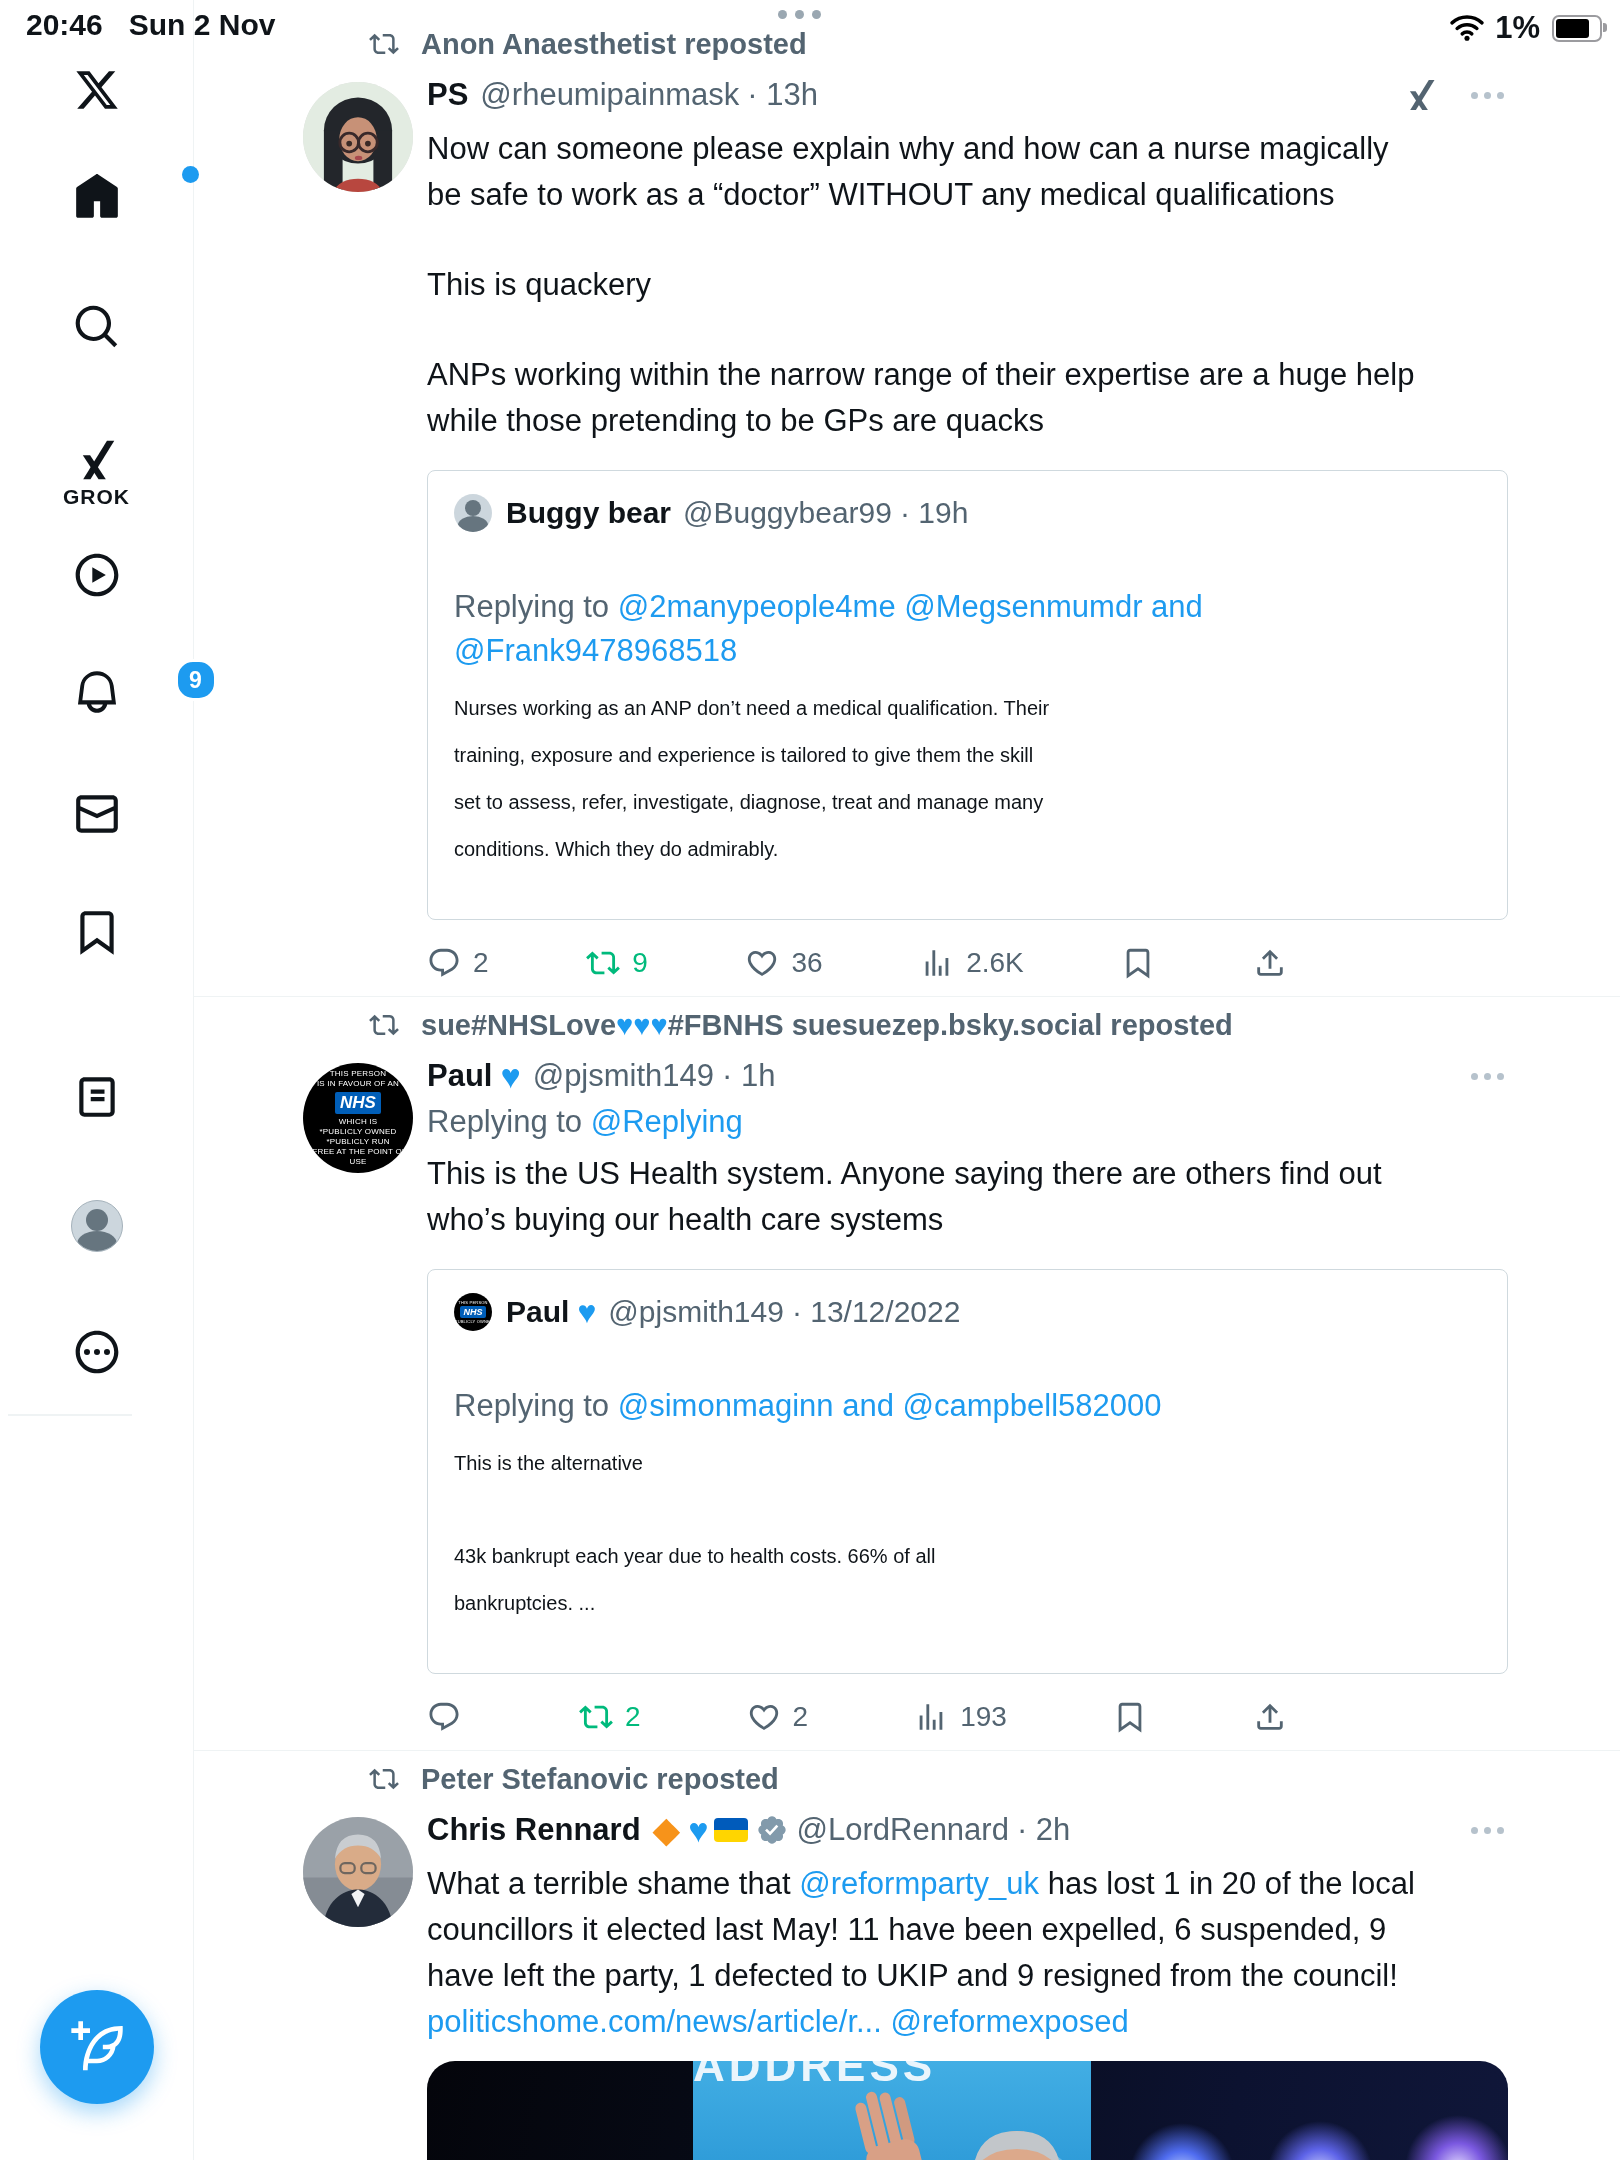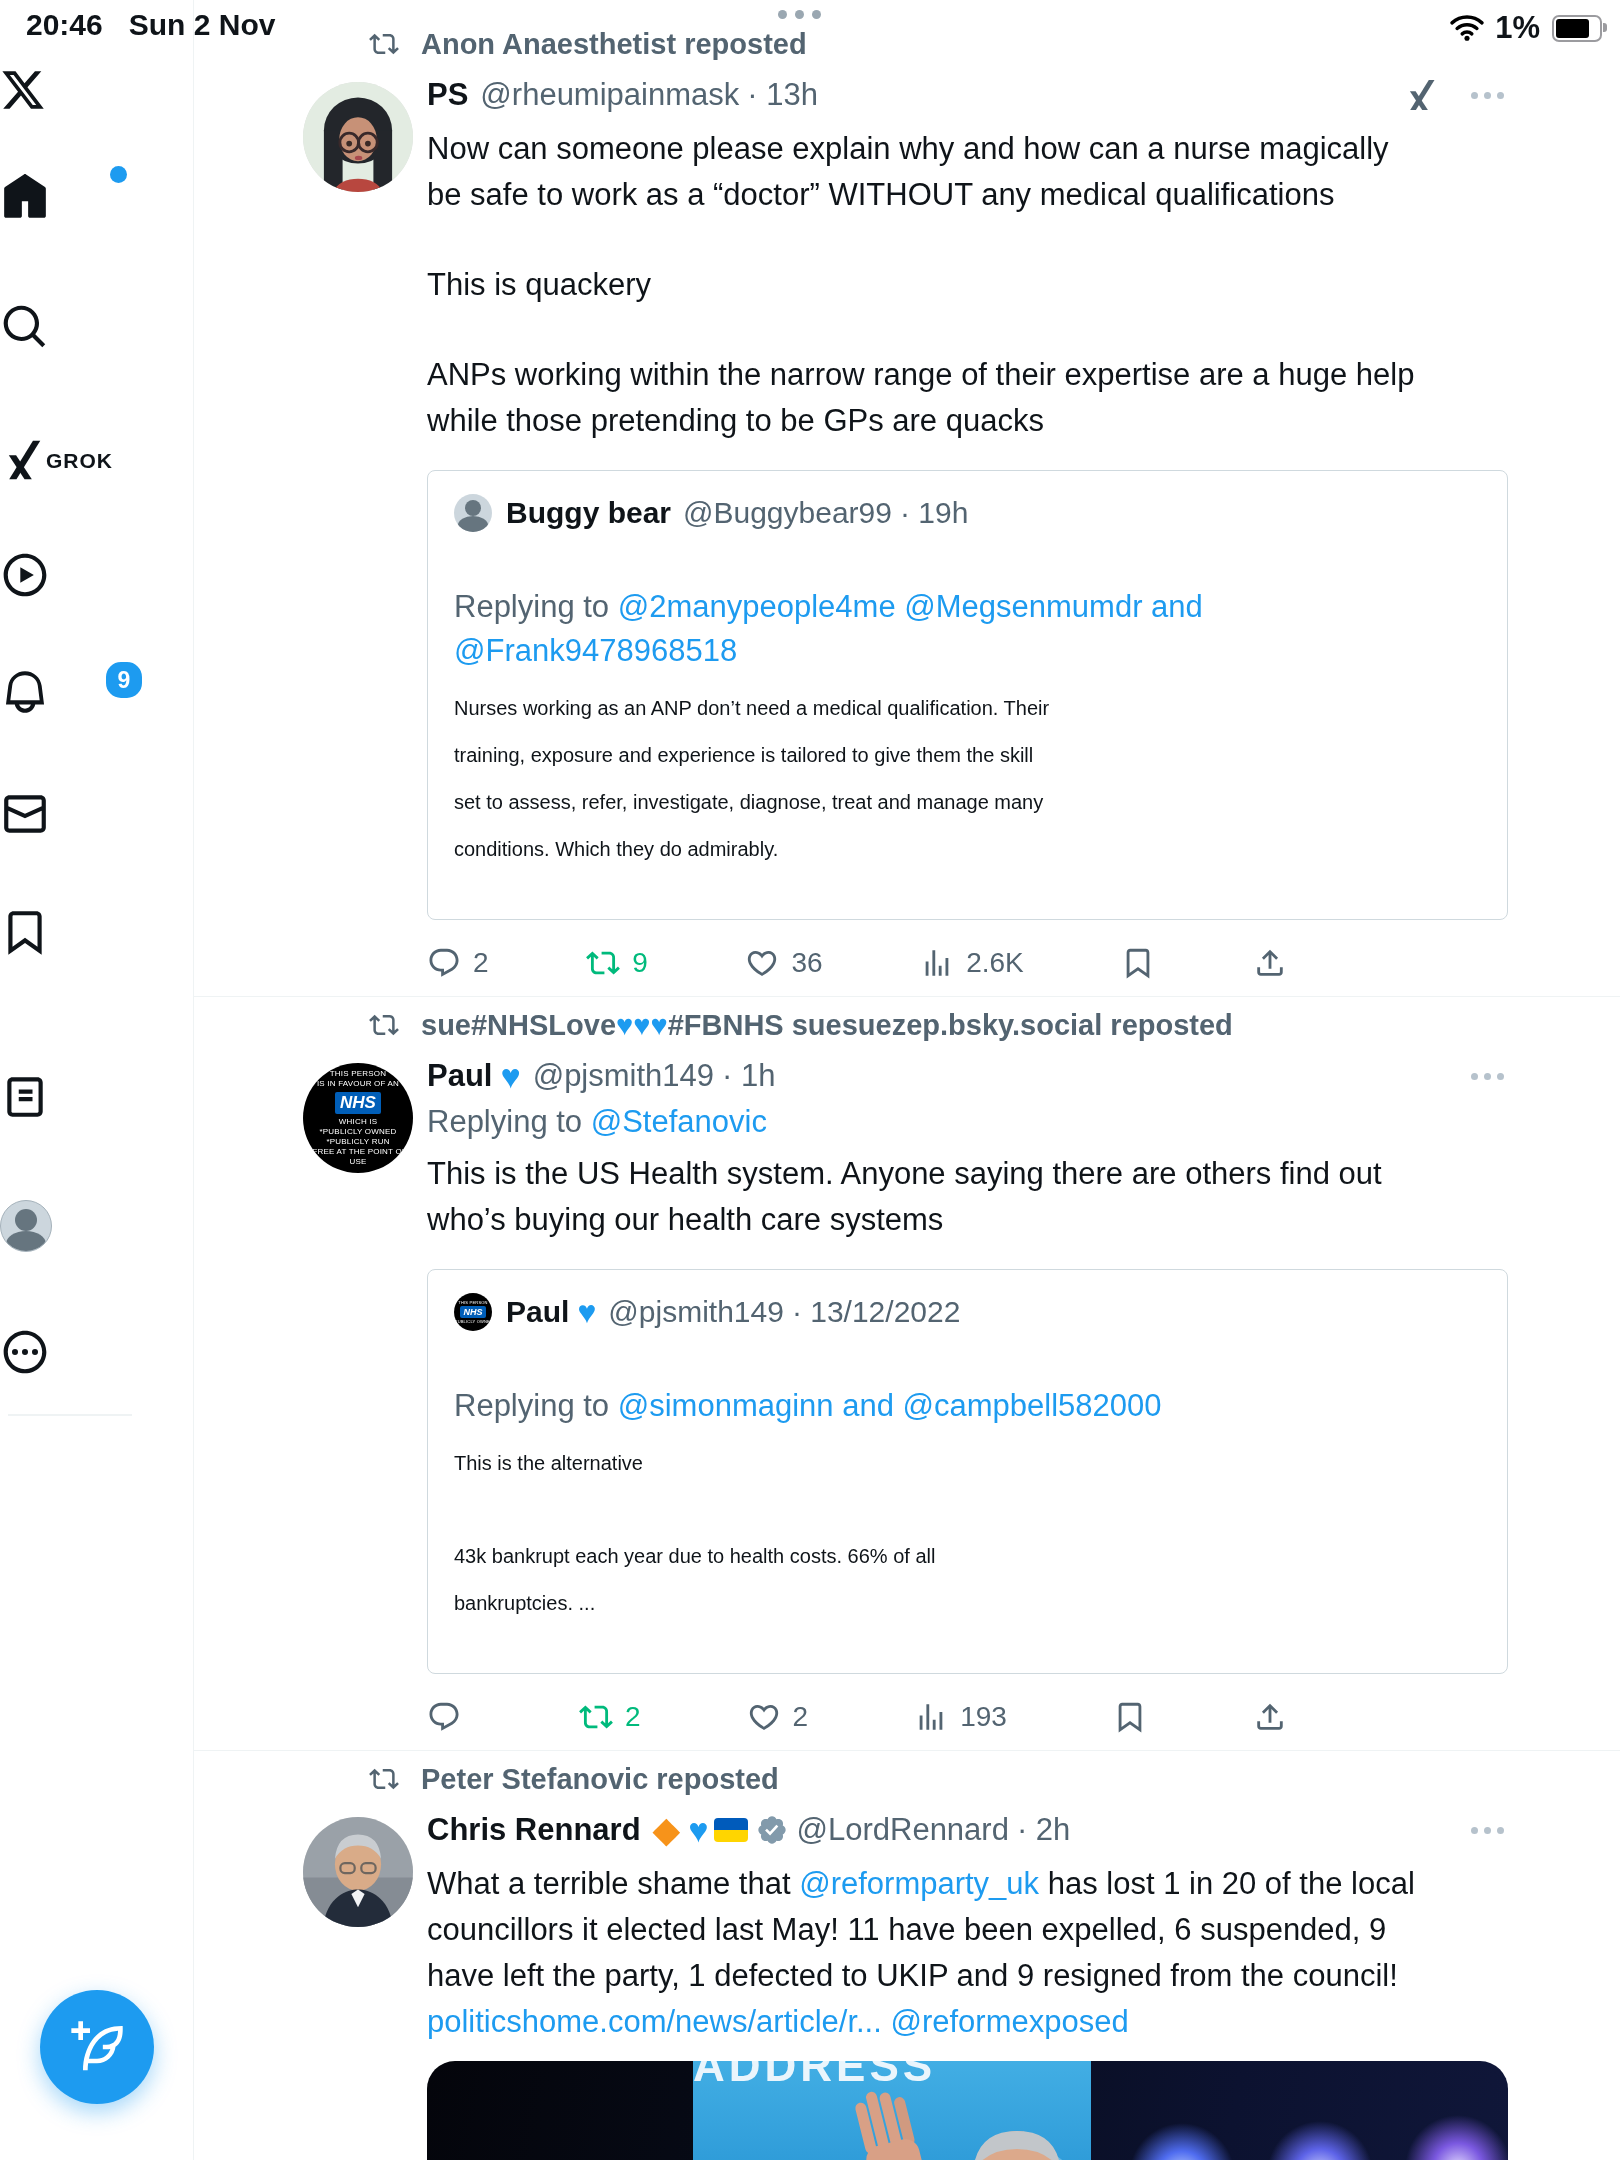--- a/index.html
+++ b/index.html
@@ -7,21 +7,21 @@
        font-family:"Liberation Sans",sans-serif;color:#0f1419;}
   svg{display:block}
   
   .status-time{position:absolute;top:8px;left:26px;font-size:30px;font-weight:700;display:flex;gap:26px;z-index:5}
   .status-right{position:absolute;top:10px;right:18px;display:flex;align-items:center;gap:10px;font-size:31px;font-weight:600;z-index:5}
   .battery{position:relative;width:46px;height:23px;border:2px solid #9b9b9f;border-radius:7px;margin-left:2px}
   .battery .fill{position:absolute;left:2px;top:2px;bottom:2px;width:72%;background:#000;border-radius:3px}
   .battery .nub{position:absolute;right:-7px;top:6px;width:4px;height:9px;background:#9b9b9f;border-radius:0 3px 3px 0}
   
   .sidebar{position:absolute;left:0;top:0;width:193px;height:2160px;border-right:1px solid #eff3f4;background:#fff;z-index:4}
-  .nav-item{position:absolute;left:0;width:193px;display:flex;flex-direction:row;align-items:center;cursor:pointer}
+  .nav-item{position:absolute;left:0;width:193px;display:flex;flex-direction:column;align-items:center;cursor:pointer}
   .nav-item svg{fill:#0f1419}
   .grok-label{font-size:21px;font-weight:700;letter-spacing:1px;margin-top:2px}
   .home-dot{position:absolute;top:-6px;left:110px;width:17px;height:17px;border-radius:50%;background:#1d9bf0}
   .noti-badge{position:absolute;top:-8px;left:103px;min-width:36px;height:36px;border-radius:18px;background:#1d9bf0;
               color:#fff;font-size:23px;font-weight:600;display:flex;align-items:center;justify-content:center;border:3px solid #fff}
   .profile-circ{width:50px;height:50px;border-radius:50%;background:#ccd6dd;border:1px solid #a5b2bb;overflow:hidden;position:relative}
   .profile-circ .ph{position:absolute;top:8px;left:14px;width:22px;height:22px;border-radius:50%;background:#66757f}
   .profile-circ .pb{position:absolute;top:30px;left:5px;width:40px;height:26px;border-radius:50% 50% 0 0;background:#66757f}
   .side-sep{position:absolute;top:1414px;left:8px;width:124px;height:2px;background:#eff3f4}
   .compose-btn{position:absolute;left:40px;top:1990px;width:114px;height:114px;border-radius:50%;background:#1d9bf0;
@@ -360,21 +360,21 @@
         <span class="muted">· 1h</span>
         <span class="head-right">
           <span class="dots3">
               <i></i>
               <i></i>
               <i></i>
             </span>
         </span>
       </div>
       <div class="replying">
-        <span class="muted">Replying to </span><span class="link">@Stefanovic</span>
+        <span class="muted">Replying to </span><span class="link">@Replying</span>
       </div>
       <p class="body-p">This is the US Health system. Anyone saying there are others find out
 who’s buying our health care systems</p>
 
       <div class="quote">
         <div class="q-head">
           <span class="q-avatar">
             <span class="nhs-av mini" style="width:38px;height:38px">
               <span class="tiny">THIS PERSON</span>
               <span class="nhs-logo">NHS</span>

